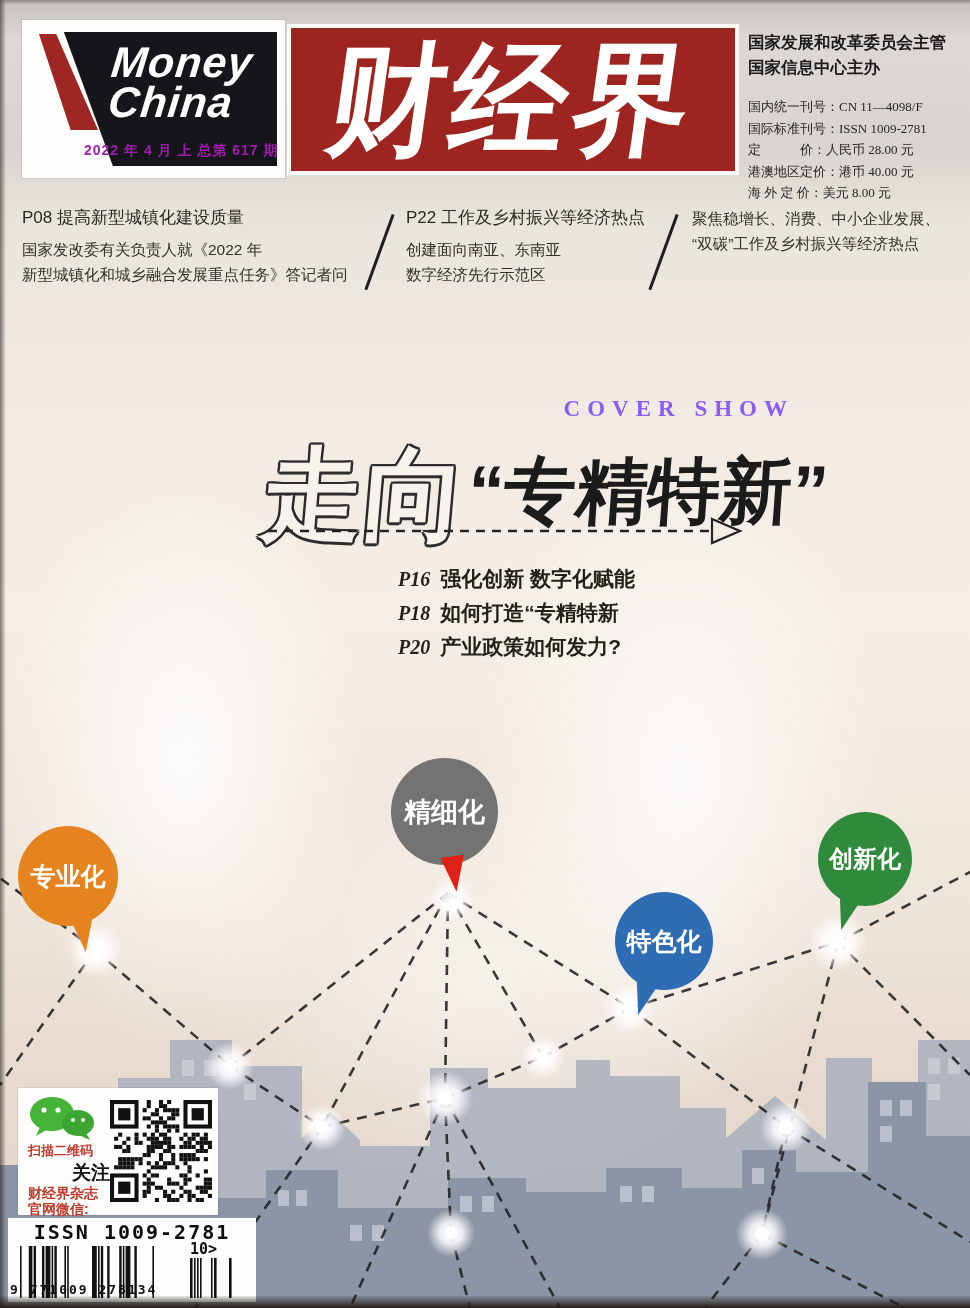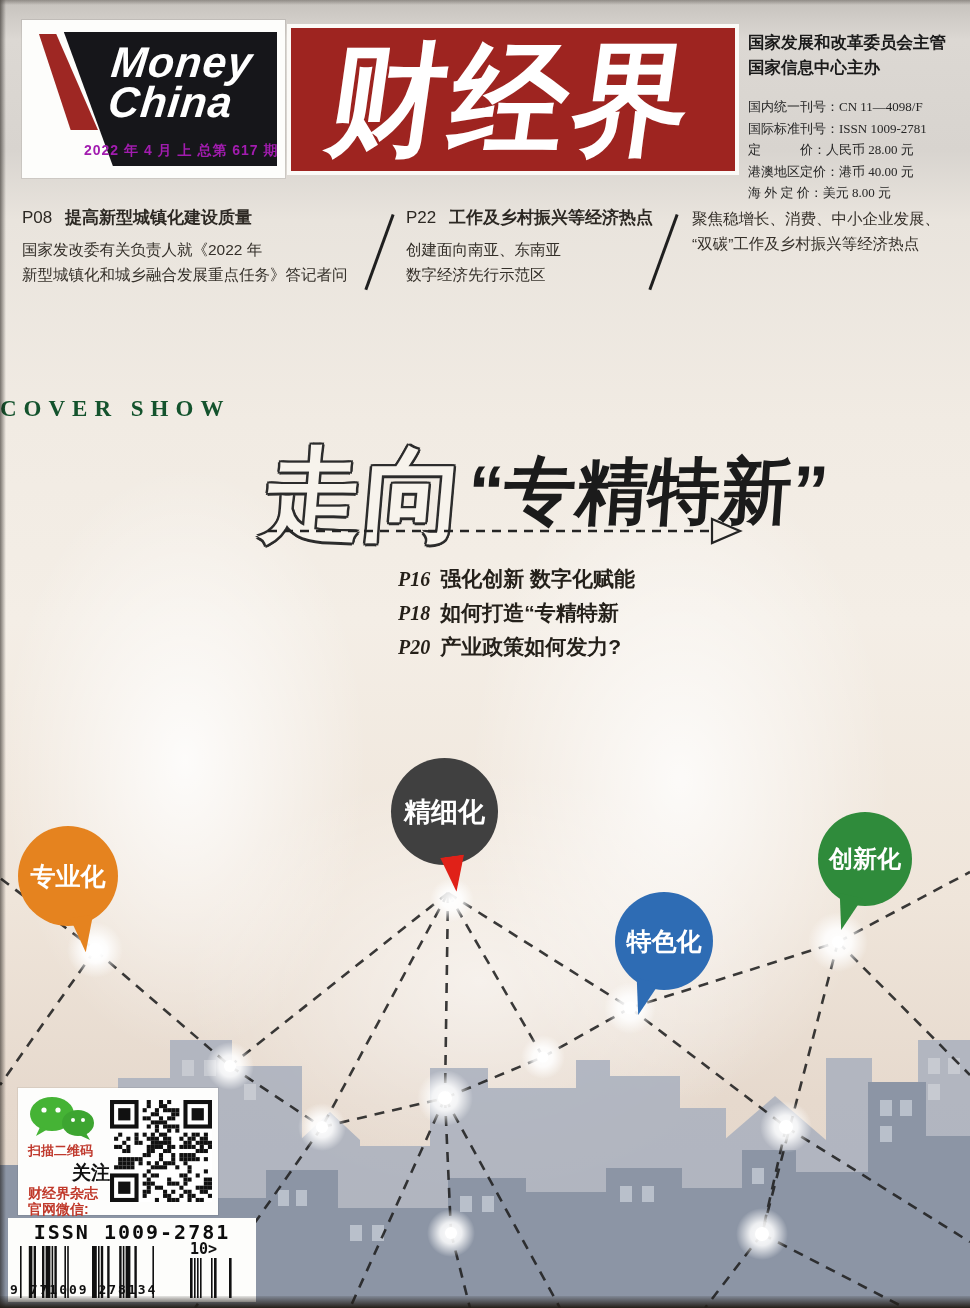--- a/index.html
+++ b/index.html
@@ -30,27 +30,27 @@
     display:flex;align-items:center;justify-content:center;}
   .title-cn{color:#fff;font-weight:900;font-size:122px;line-height:1;letter-spacing:6px;transform:skewX(-8deg) scaleX(.95);white-space:nowrap;}
   .pub-block{left:748px;top:30px;width:215px;z-index:10;}
   .pub-bold{font-size:16.5px;font-weight:bold;color:#1a1a1a;line-height:25px;white-space:nowrap;}
   .pub-info{left:748px;top:96px;width:218px;font-family:"Liberation Serif",serif;font-size:13px;color:#262626;line-height:21.5px;z-index:10;}
   .pub-info .row{white-space:nowrap;}
 
   
   .toc-col{top:206px;z-index:10;color:#35302a;}
   .toc-head{font-size:17px;color:#2c2823;white-space:nowrap;margin-bottom:8px;}
-  .toc-head b{font-weight:bold;margin-left:8px;}
+  .toc-head b{font-weight:normal;}
   .toc-line{font-size:15.5px;line-height:25px;white-space:nowrap;}
   .toc-sep{width:2.5px;height:80px;background:#1f1f1f;transform:rotate(20deg);top:212px;z-index:10;}
 
   
-  .kicker{left:0;top:396px;width:794px;text-align:left;font-family:"Liberation Serif",serif;
-    font-weight:bold;font-size:23px;letter-spacing:7px;color:#14532d;z-index:10;}
+  .kicker{left:0;top:396px;width:794px;text-align:right;font-family:"Liberation Serif",serif;
+    font-weight:bold;font-size:23px;letter-spacing:7px;color:#8b5cf6;z-index:10;}
   .headline{left:262px;top:428px;width:680px;z-index:10;white-space:nowrap;}
   .hl-outline{display:inline-block;font-size:102px;font-weight:900;color:#f7f3ec;transform:skewX(-5deg);
     text-shadow:2.5px 0 #2c2c2c,-2.5px 0 #2c2c2c,0 2.5px #2c2c2c,0 -2.5px #2c2c2c,
       1.8px 1.8px #2c2c2c,-1.8px 1.8px #2c2c2c,1.8px -1.8px #2c2c2c,-1.8px -1.8px #2c2c2c;
     vertical-align:-14px;}
   .hl-bold{display:inline-block;font-size:72px;font-weight:900;color:#1b1b1b;transform:skewX(-4deg);margin-left:2px;letter-spacing:0px;}
   .arrow-svg{left:262px;top:514px;z-index:10;}
   .feature-list{left:398px;top:562px;z-index:10;}
   .f-item{font-size:21px;line-height:34px;color:#24201a;font-weight:bold;white-space:nowrap;}
   .f-page{font-family:"Liberation Serif",serif;font-style:italic;font-weight:bold;font-size:20px;margin-right:10px;color:#241f18;}
@@ -293,21 +293,21 @@
 <div class="abs feature-list">
   <div class="f-item"><span class="f-page">P16</span><span>强化创新 数字化赋能</span></div>
   <div class="f-item"><span class="f-page">P18</span><span>如何打造“专精特新</span></div>
   <div class="f-item"><span class="f-page">P20</span><span>产业政策如何发力?</span></div>
 </div>
 
 <div class="abs bubble b-orange" style="background: rgb(229, 131, 31);">
   <span>专业化</span>
     <i class="tail" style="background: rgb(229, 131, 31);"></i>
 </div>
-<div class="abs bubble b-red" style="background: #404040;">
+<div class="abs bubble b-red" style="background: #737373;">
   <span>精细化</span>
     <i class="tail" style="background: rgb(224, 33, 24);"></i>
 </div>
 <div class="abs bubble b-blue" style="background: rgb(46, 108, 180);">
   <span>特色化</span>
     <i class="tail" style="background: rgb(46, 108, 180);"></i>
 </div>
 <div class="abs bubble b-green" style="background: rgb(47, 139, 59);">
   <span>创新化</span>
     <i class="tail" style="background: rgb(47, 139, 59);"></i>

